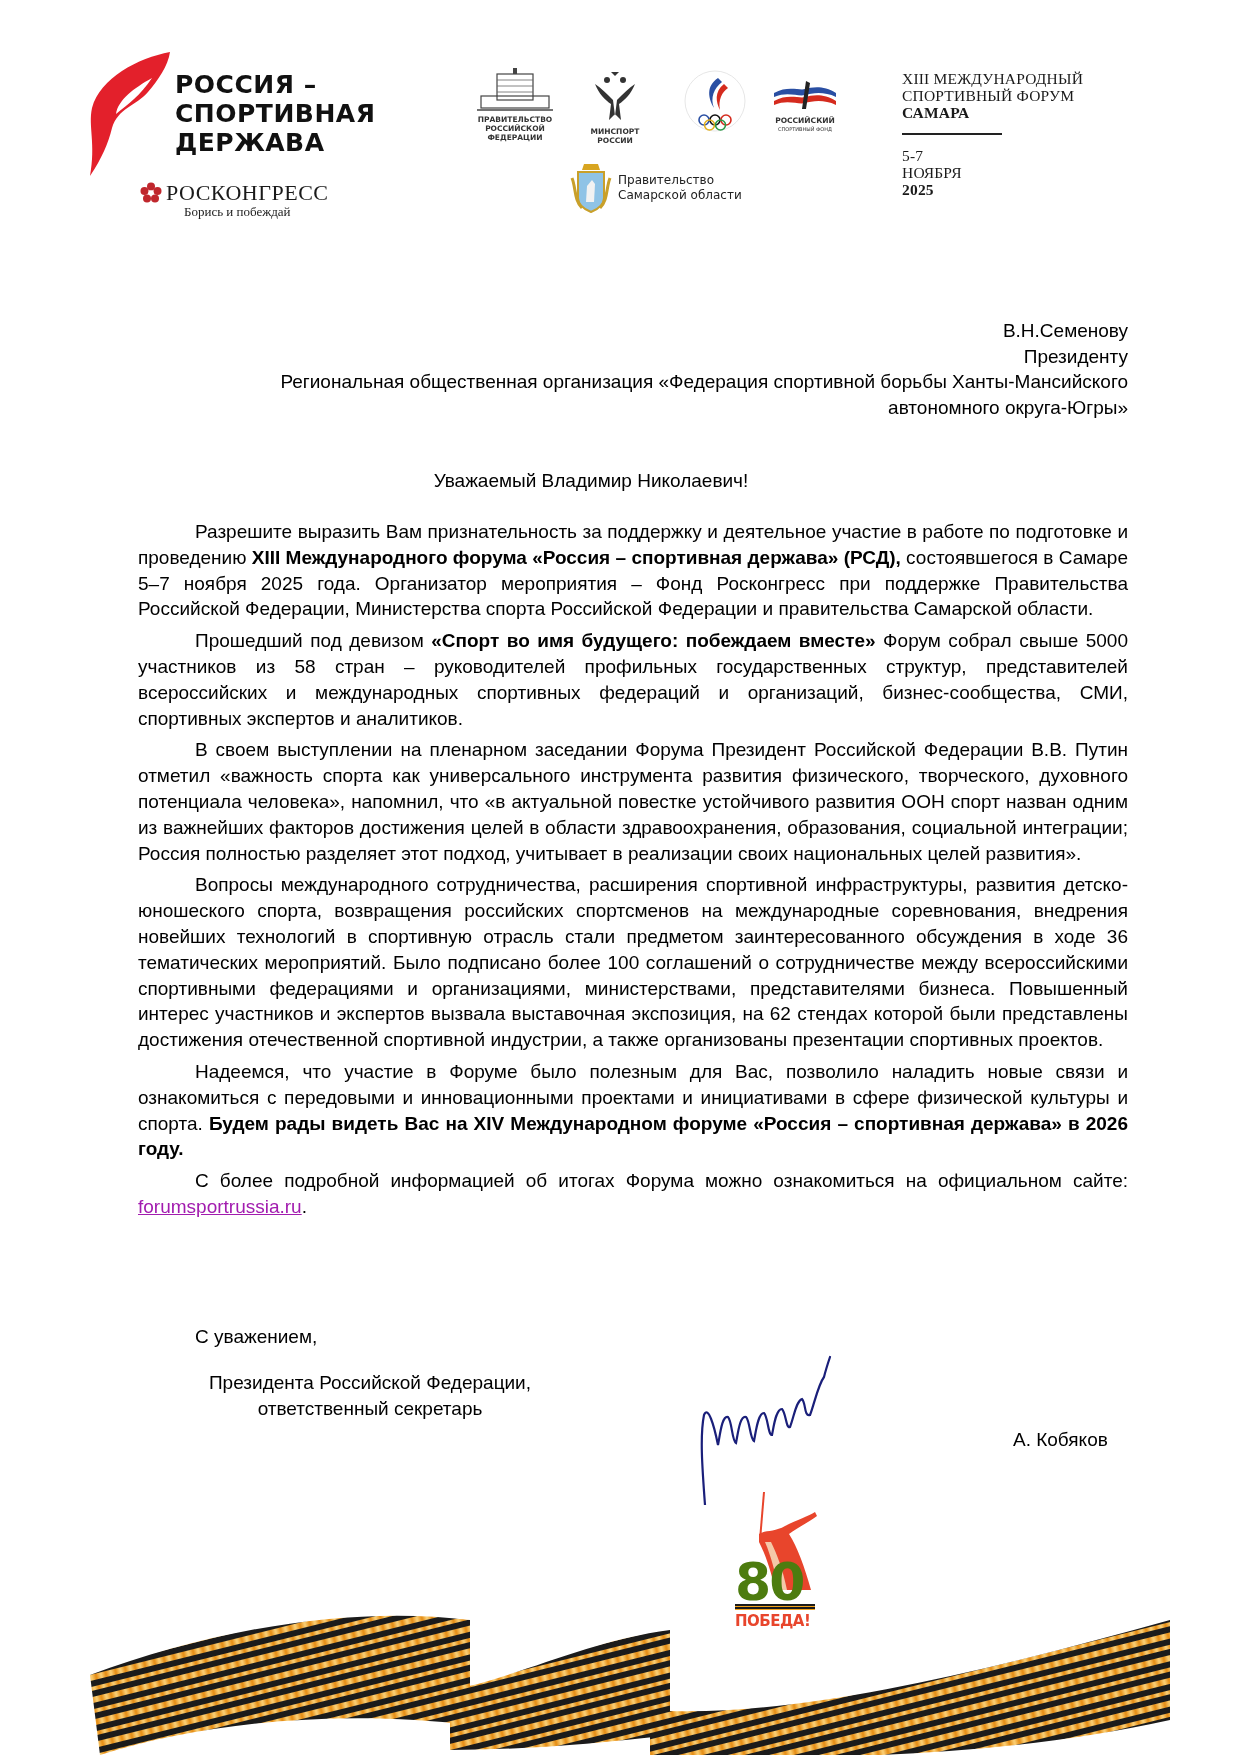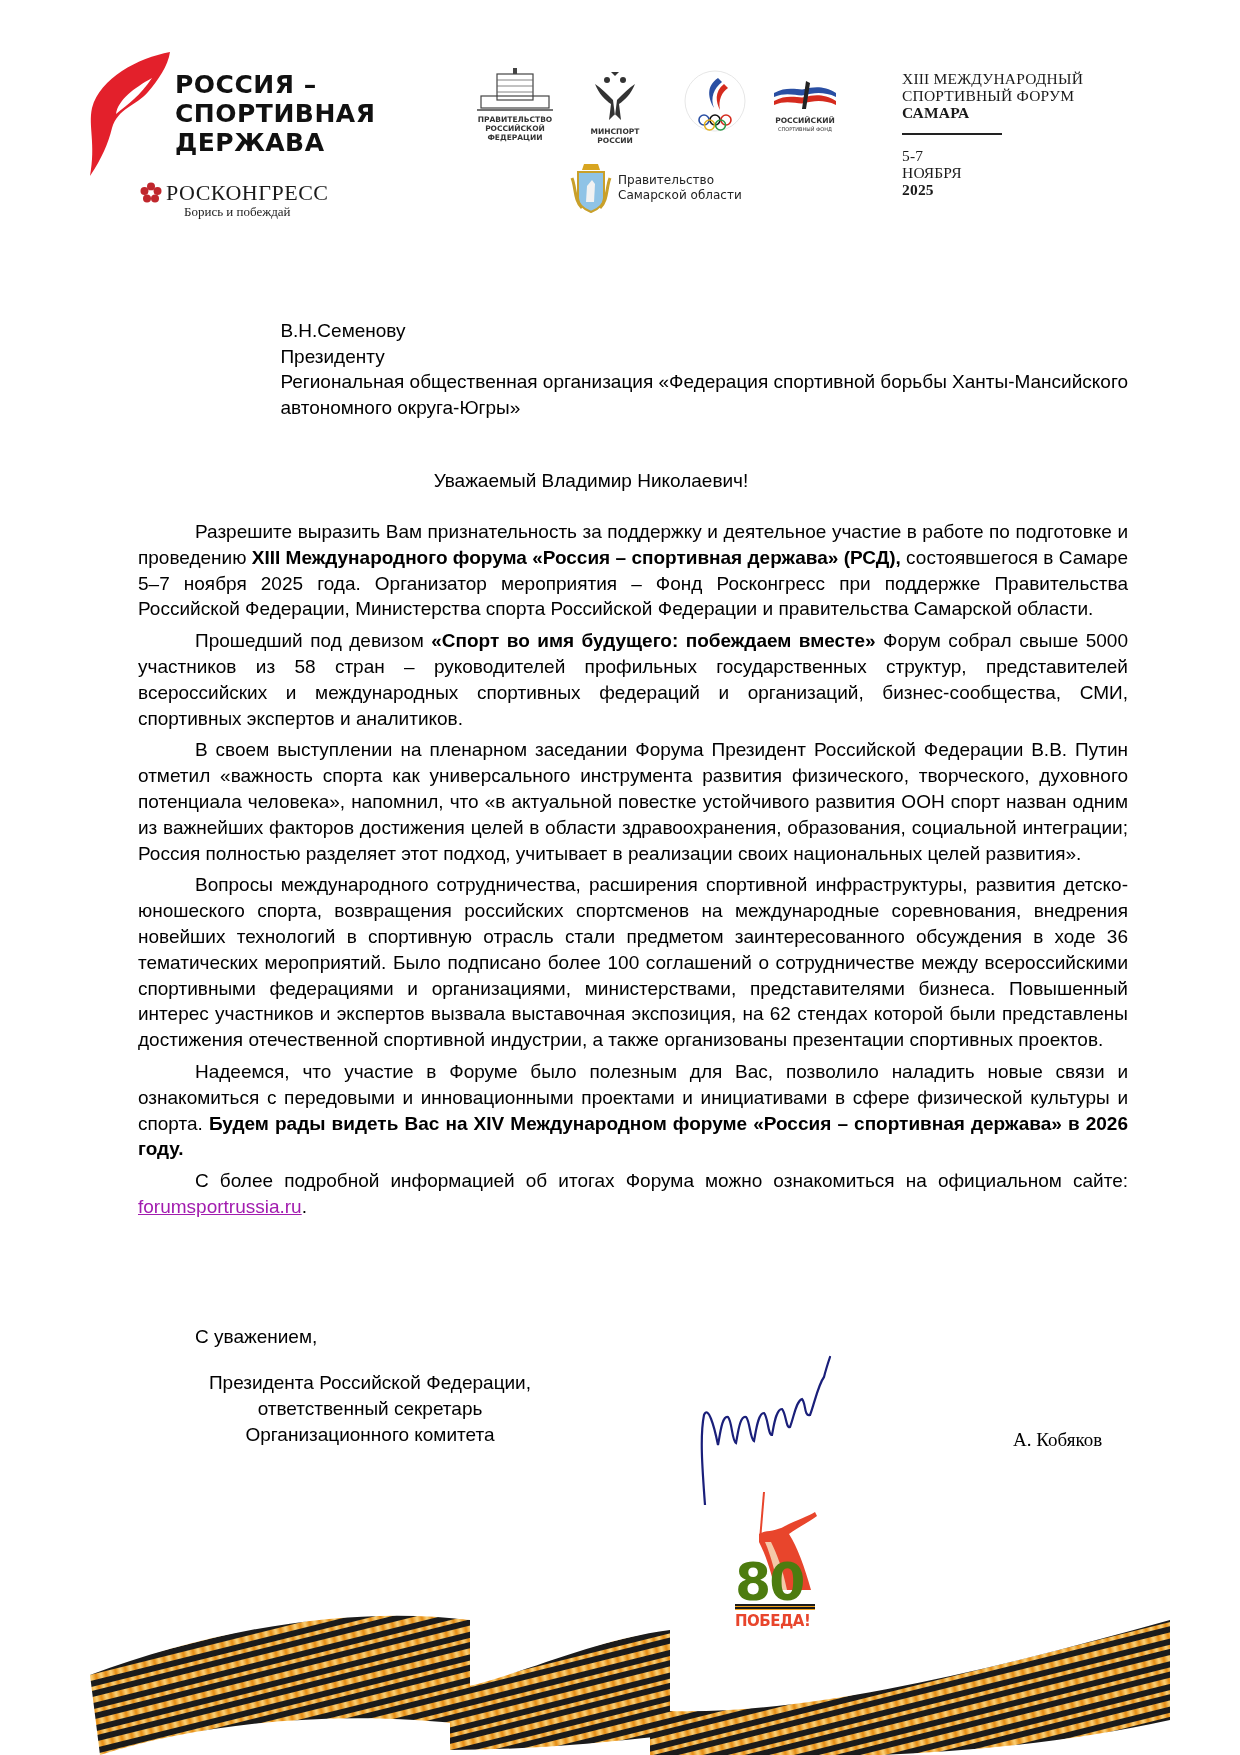--- a/index.html
+++ b/index.html
@@ -22,30 +22,30 @@
   .p-fund { left:765px; top:79px; width:80px; }
   .p-samara { left:570px; top:162px; }
   .p-samara .txt { font-family:"DejaVu Sans", sans-serif; font-size:12px; line-height:15px; color:#222; display:inline-block; vertical-align:middle; margin-left:6px; }
 
   .forum-block { left:902px; top:70px; font-family:Liberation Serif, serif; color:#1a1a1a; }
   .forum-block .l { font-size:15.5px; line-height:17px; letter-spacing:0.2px; }
   .forum-block .b { font-weight:bold; }
   .forum-block .rule { width:100px; height:1.5px; background:#222; margin:12px 0 12px; }
 
   
-  .addressee { right:112px; top:318px; font-size:19px; line-height:25.5px; }
+  .addressee { right:112px; top:318px; text-align:right; font-size:19px; line-height:25.5px; }
   .greeting { left:13px; width:1156px; top:470px; text-align:center; font-size:19px; }
   .body { left:138px; width:990px; top:519px; font-size:19px; line-height:25.8px; text-align:justify; }
   .body p { margin:0 0 6px 0; text-indent:57px; }
   .body b { font-weight:bold; }
   .body a { color:#a21caf; text-decoration:underline; }
 
   .regards { left:195px; top:1326px; font-size:19px;text-align:right; }
   .sig-title { left:180px; top:1370px; width:380px; text-align:center; font-size:19px; line-height:26px; }
-  .signer { left:1013px; top:1429px; font-size:19px;font-family:Liberation Serif, serif; }
+  .signer { left:1013px; top:1429px; font-size:19px; }
   .signature { left:700px; top:1355px; width:180px; height:150px; }
 
   .victory { left:735px; top:1490px; width:100px; height:145px; }
   .ribbon { left:90px; top:1610px; width:1080px; height:145px; }
 </style>
 </head>
 <body>
 
 <svg class="abs logo-flame" viewBox="0 0 100 140">
   <path d="M92 4 C60 10 22 30 14 60 C10 78 18 96 12 128 C24 110 30 96 34 80 C40 60 58 58 70 44 C80 32 90 18 92 4 Z" fill="#e3202b"></path>
@@ -156,21 +156,20 @@
   <p>В своем выступлении на пленарном заседании Форума Президент Российской Федерации В.В. Путин отметил «важность спорта как универсального инструмента развития физического, творческого, духовного потенциала человека», напомнил, что «в актуальной повестке устойчивого развития ООН спорт назван одним из важнейших факторов достижения целей в области здравоохранения, образования, социальной интеграции; Россия полностью разделяет этот подход, учитывает в реализации своих национальных целей развития».</p>
   <p>Вопросы международного сотрудничества, расширения спортивной инфраструктуры, развития детско-юношеского спорта, возвращения российских спортсменов на международные соревнования, внедрения новейших технологий в спортивную отрасль стали предметом заинтересованного обсуждения в ходе 36 тематических мероприятий. Было подписано более 100 соглашений о сотрудничестве между всероссийскими спортивными федерациями и организациями, министерствами, представителями бизнеса. Повышенный интерес участников и экспертов вызвала выставочная экспозиция, на 62 стендах которой были представлены достижения отечественной спортивной индустрии, а также организованы презентации спортивных проектов.</p>
   <p><span>Надеемся, что участие в Форуме было полезным для Вас, позволило наладить новые связи и ознакомиться с передовыми и инновационными проектами и инициативами в сфере физической культуры и спорта. </span><b>Будем рады видеть Вас на XIV Международном форуме «Россия – спортивная держава» в 2026 году.</b></p>
   <p><span>С более подробной информацией об итогах Форума можно ознакомиться на официальном сайте: </span><a href="#">forumsportrussia.ru</a><span>.</span></p>
 </div>
 
 <div class="abs regards">С уважением,</div>
 <div class="abs sig-title">
   <div>Президента Российской Федерации,</div>
   <div>ответственный секретарь</div>
-  <div>Организационного комитета</div>
 </div>
 <svg class="abs signature" viewBox="0 0 180 150">
   <path d="M5 150 C2 110 0 80 4 60 C8 50 14 70 18 90 C20 80 22 60 28 62 C32 66 32 86 36 88 C38 78 40 60 46 62 C50 66 50 84 54 86 C56 76 58 58 64 58 C68 62 68 80 72 80 C74 70 76 54 82 54 C86 58 86 74 90 72 C94 62 96 46 102 44 C106 48 104 62 110 60 C114 50 118 30 124 22 C126 14 128 8 130 2" fill="none" stroke="#1a1f7a" stroke-width="2.2" stroke-linecap="round"></path>
 </svg>
 <div class="abs signer">А. Кобяков</div>
 
 <div class="abs victory">
   <svg width="100" height="145" viewBox="0 0 100 145">
     <path d="M28 2 L30 2 L26 50 L24 50 Z" fill="#e8452c"></path>
     <path d="M24 44 C30 40 40 42 50 36 C62 30 74 26 80 22 L82 26 C74 32 62 38 54 44 C62 56 70 78 76 100 L40 100 C36 80 30 64 24 52 Z" fill="#e8452c"></path>

